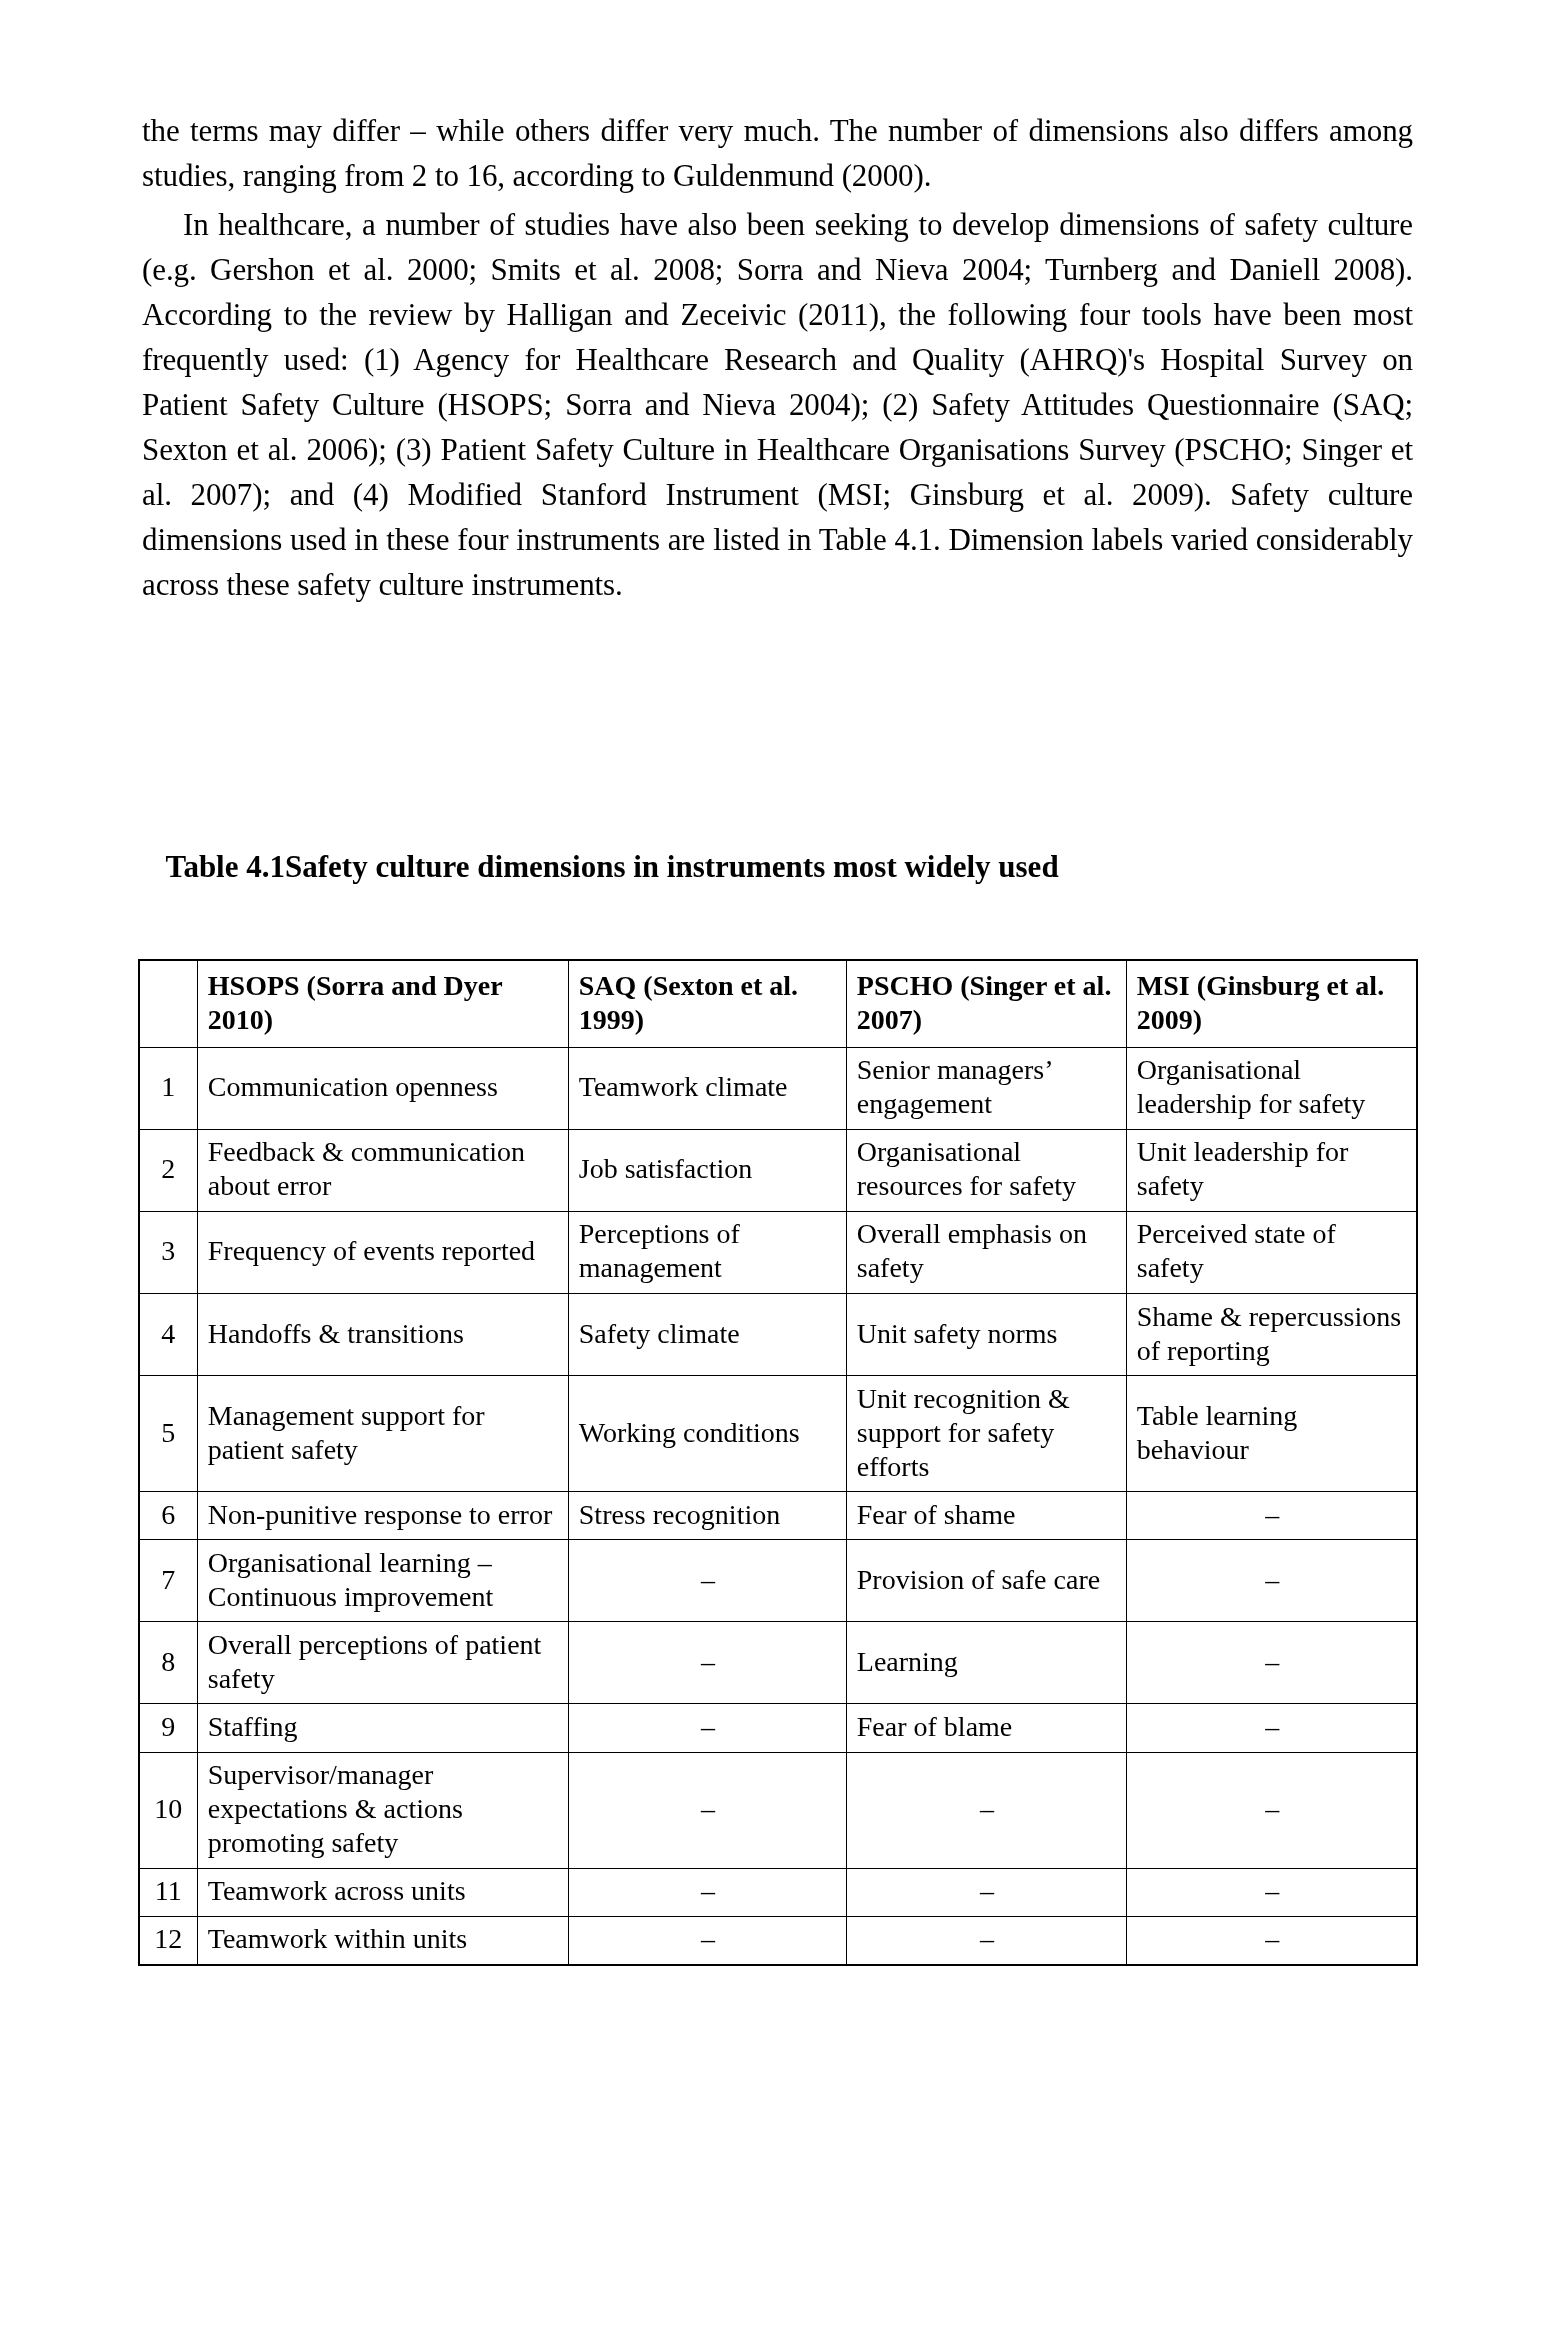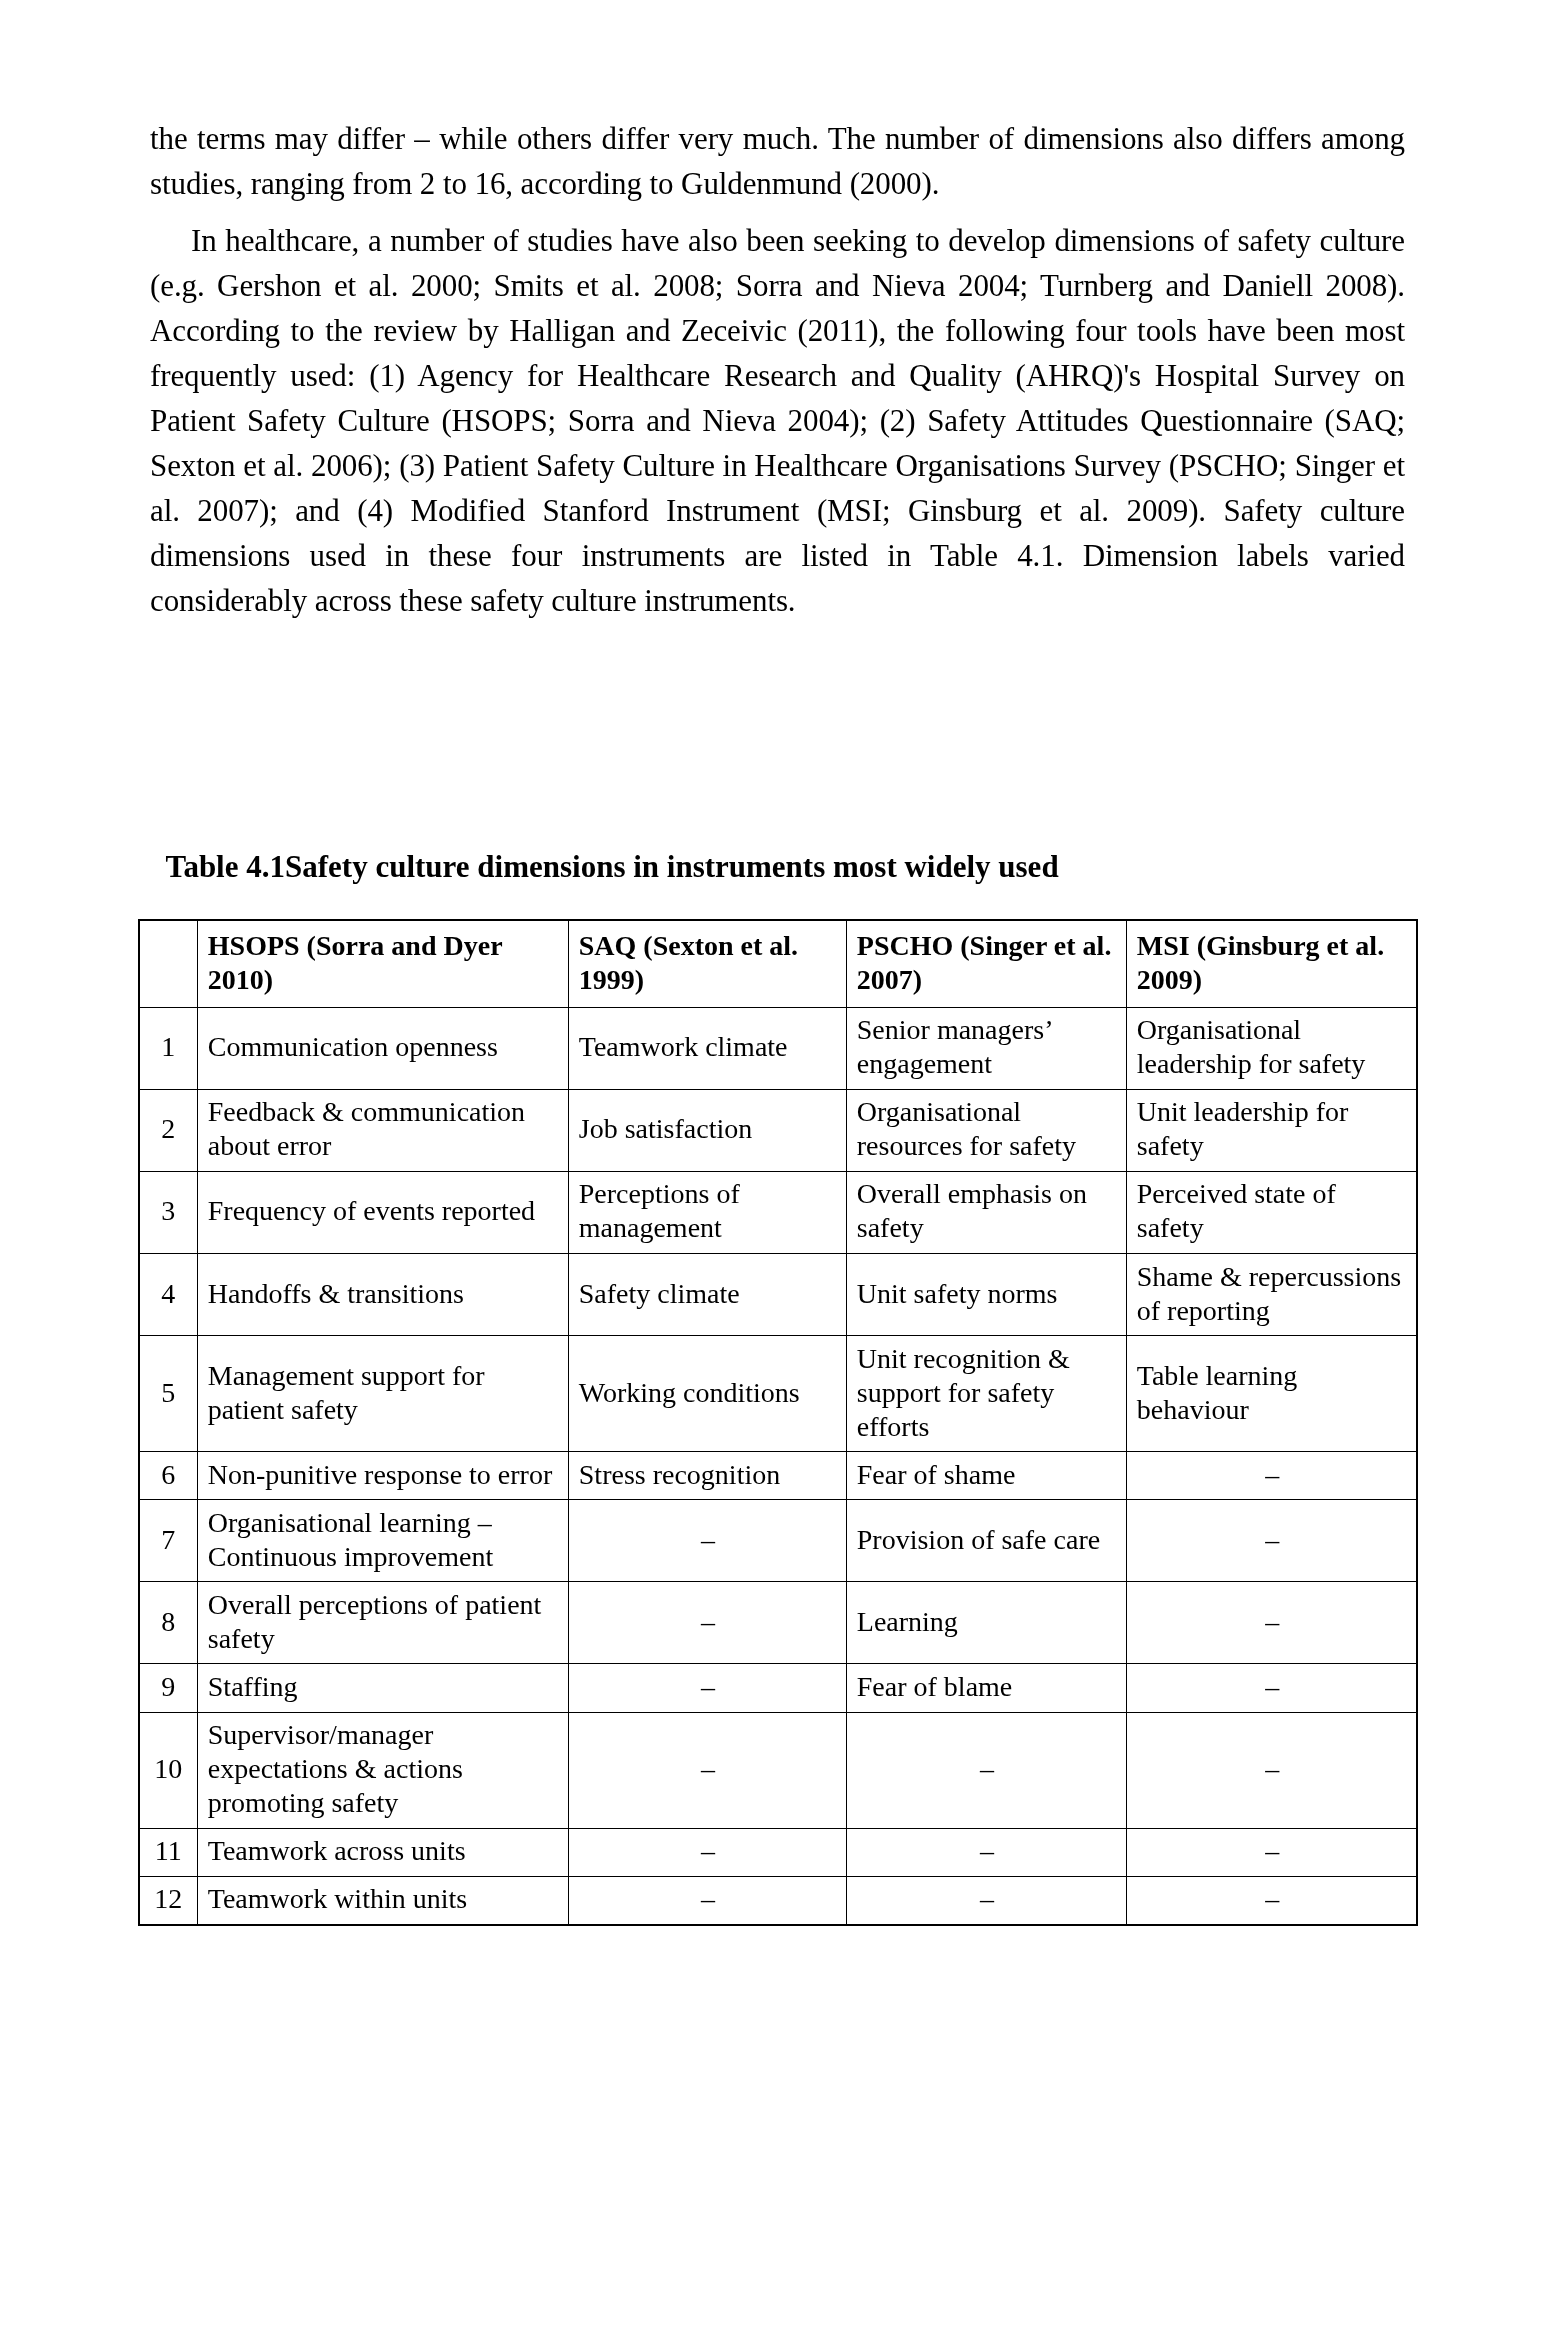--- a/index.html
+++ b/index.html
@@ -57,21 +57,21 @@
     left: 138px;
     top: 104px;
     width: 1279px;
     font-size: 31px;
     line-height: 45px;
     text-align: justify;
     text-justify: inter-word;
     letter-spacing: -0.1px;
   }
   .bodytext p {
-    margin: 12px;
+    margin: 4px;
   }
   .bodytext p.indent {
     text-indent: 41px;
   }
   .bodytext .lastline-left {
     text-align-last: left;
   }
 
   
   .table-caption {
@@ -87,21 +87,21 @@
   .table-caption .tc-num {
     display: inline-block;
     width: 147px;
     text-align: right;
   }
 
   
   .tbl-wrap {
     position: absolute;
     left: 138px;
-    top: 919px;
+    top: 959px;
     width: 1277px;
   }
   table.dims {
     border-collapse: collapse;
     width: 1277px;
     table-layout: fixed;
     font-size: 28px;
     line-height: 34px;
   }
   table.dims col.c-num   { width: 58px; }

